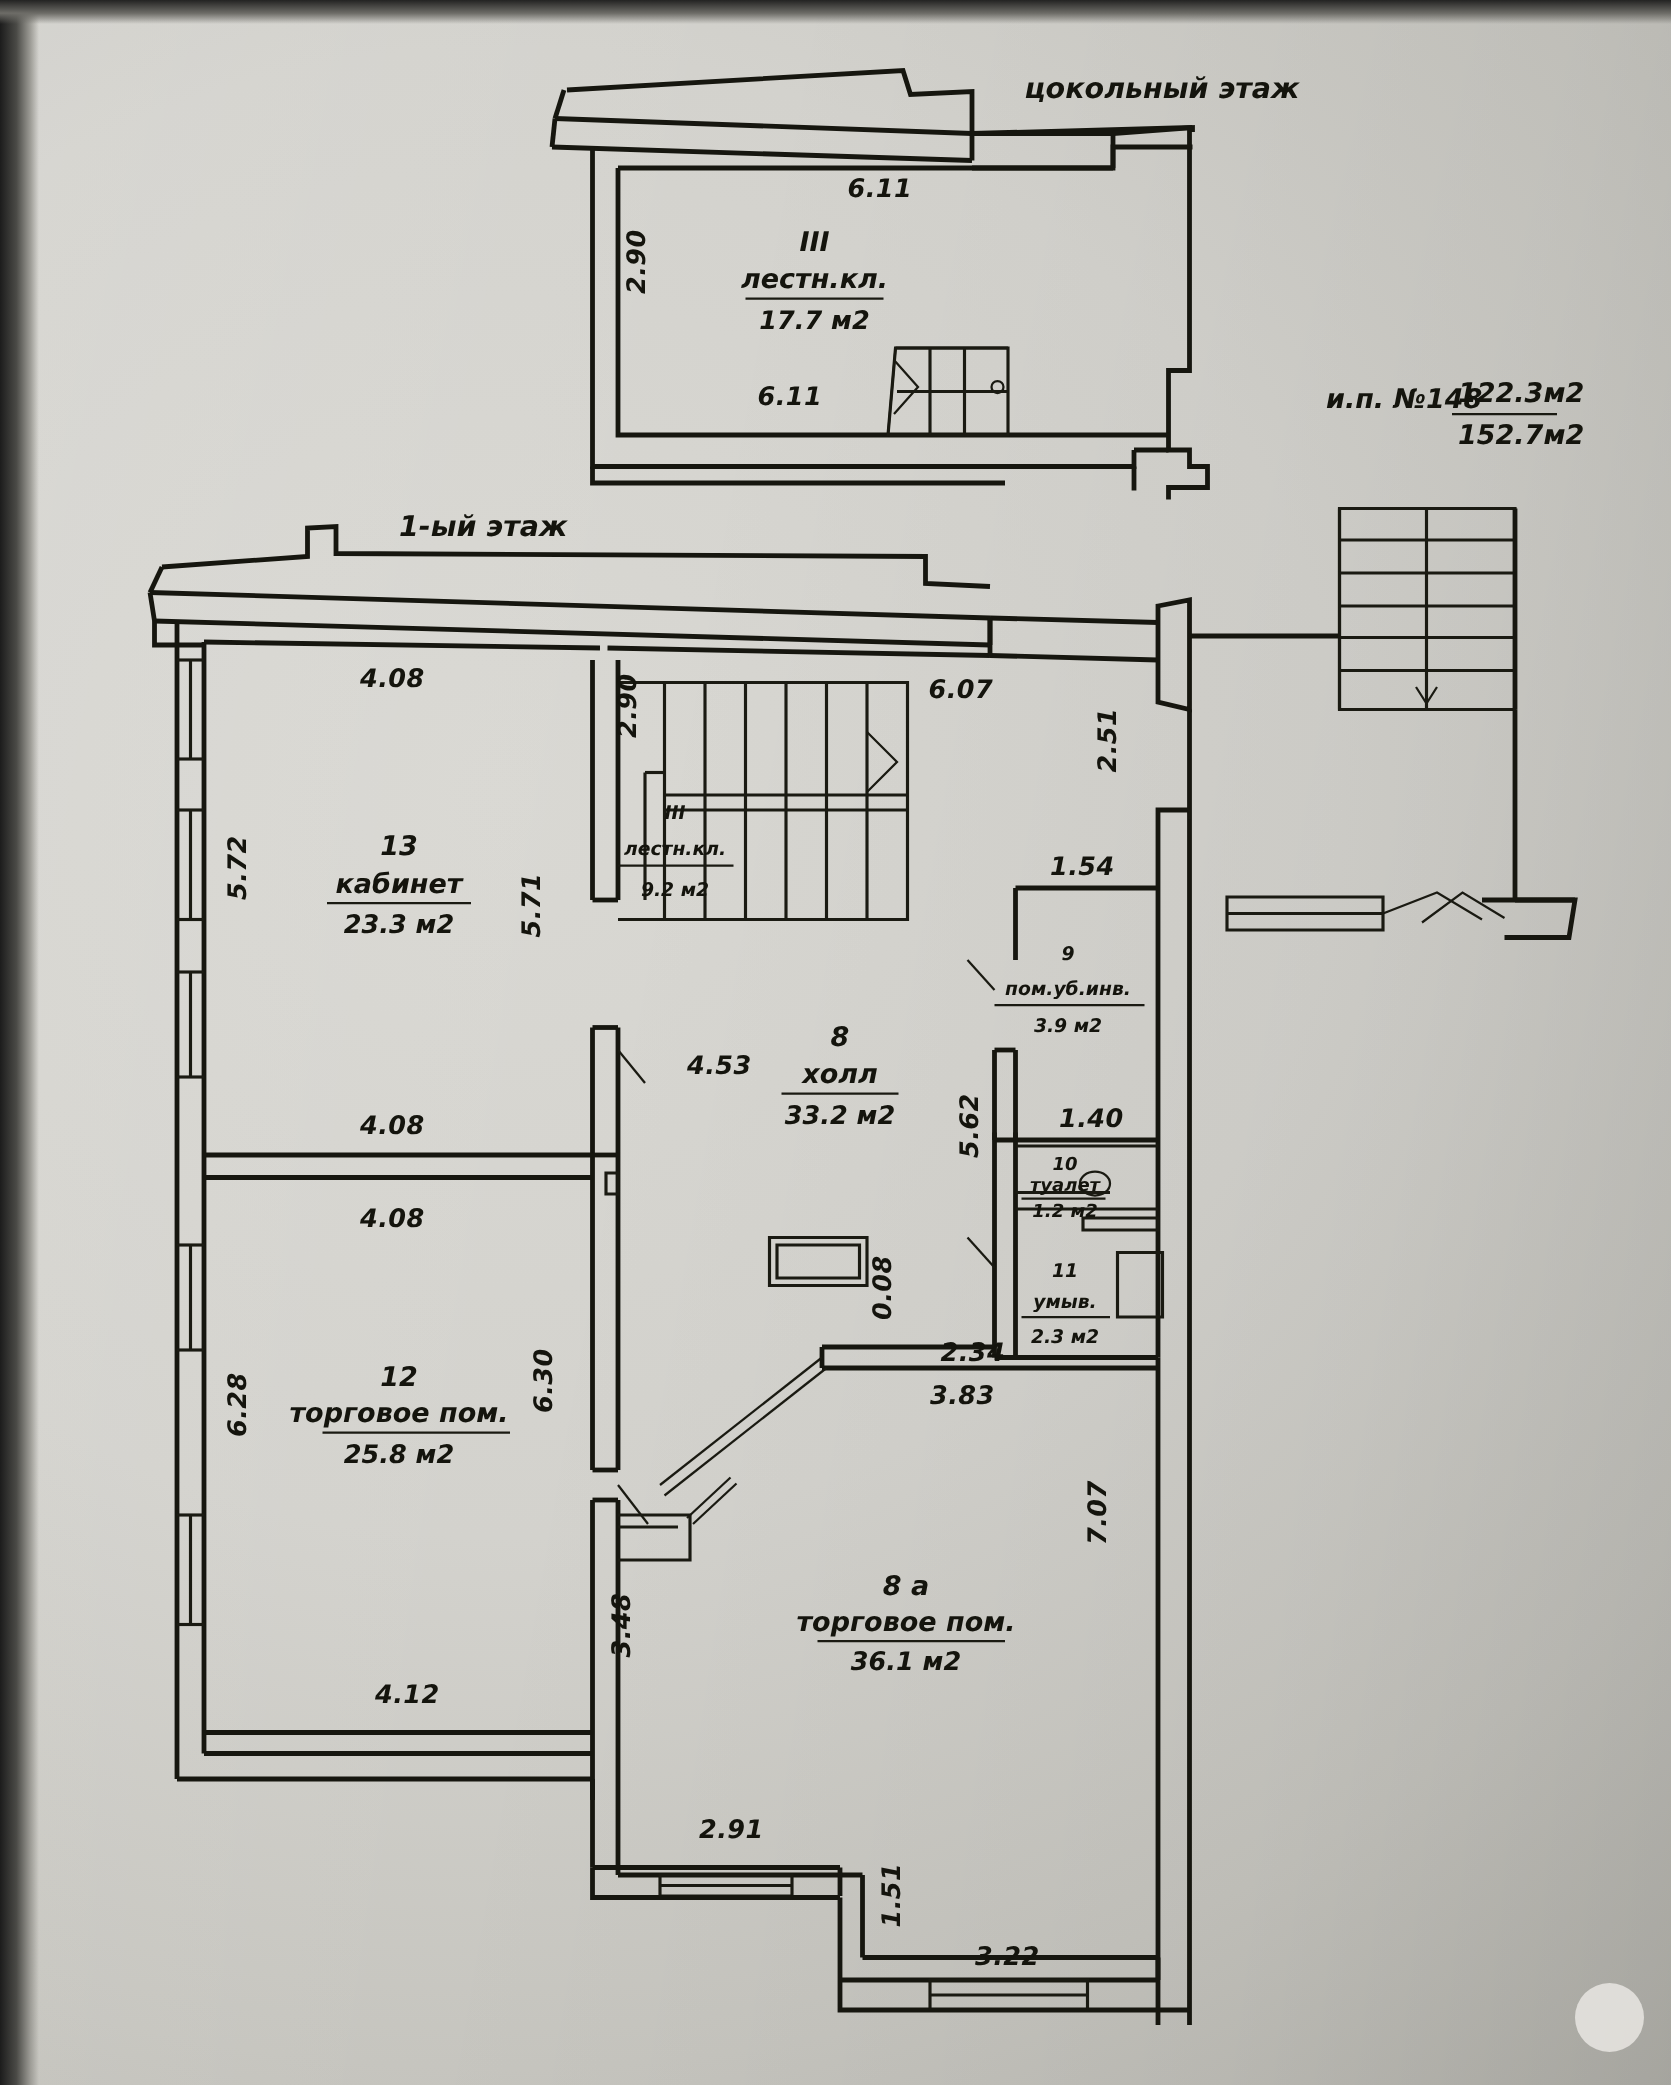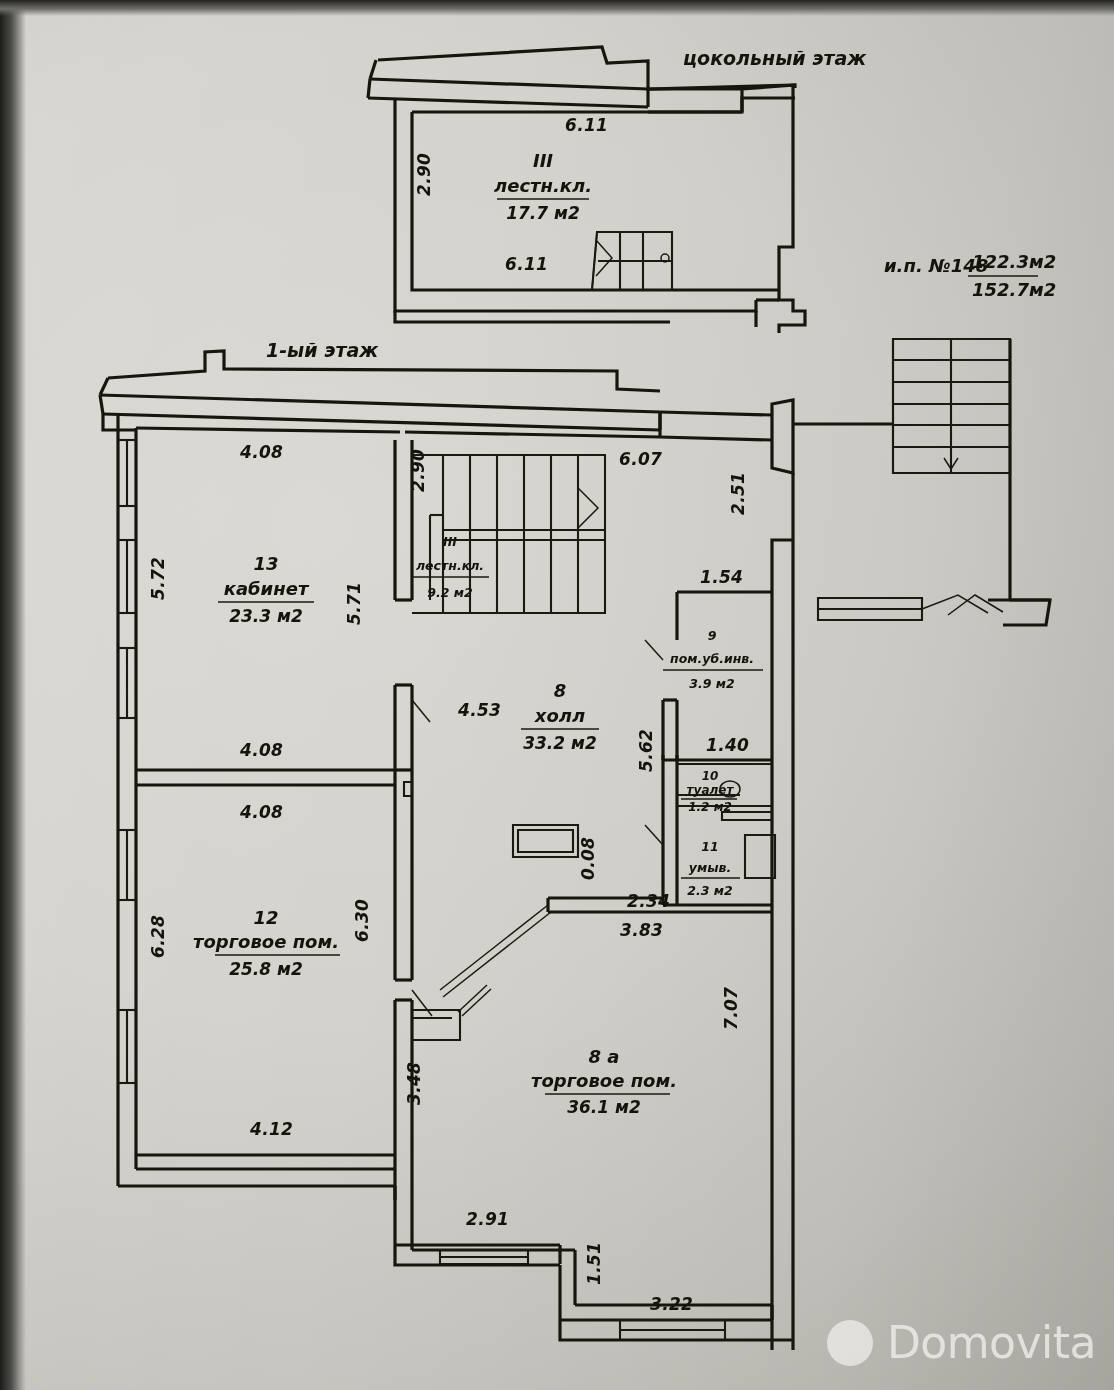--- a/index.html
+++ b/index.html
@@ -346,14 +346,13 @@
       <text class="rmname" x="604" y="1087" text-anchor="middle">торговое пом.</text>
       <line class="hair" x1="545" y1="1094" x2="670" y2="1094"></line>
       <text class="rmarea" x="604" y="1113" text-anchor="middle">36.1 м2</text>
     </g>
 
   </g>
 </svg>
 
 <div id="wm">
   <div class="dot"></div>
-  <div class="txt">Domovita</div>
 </div>
 
 </body></html>

